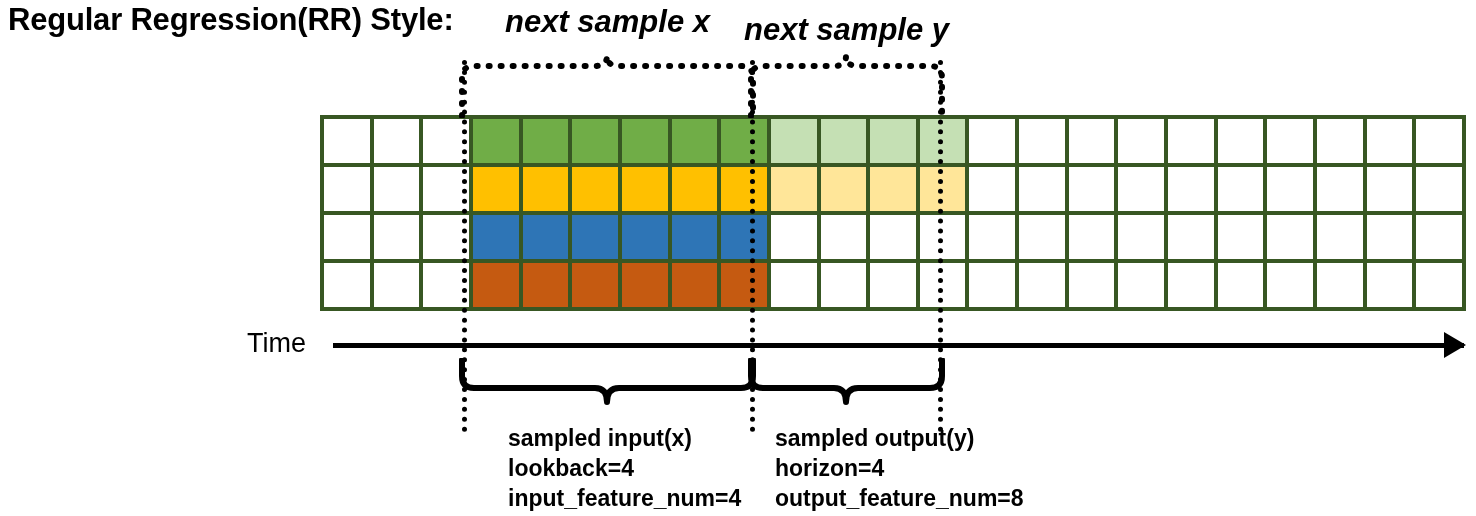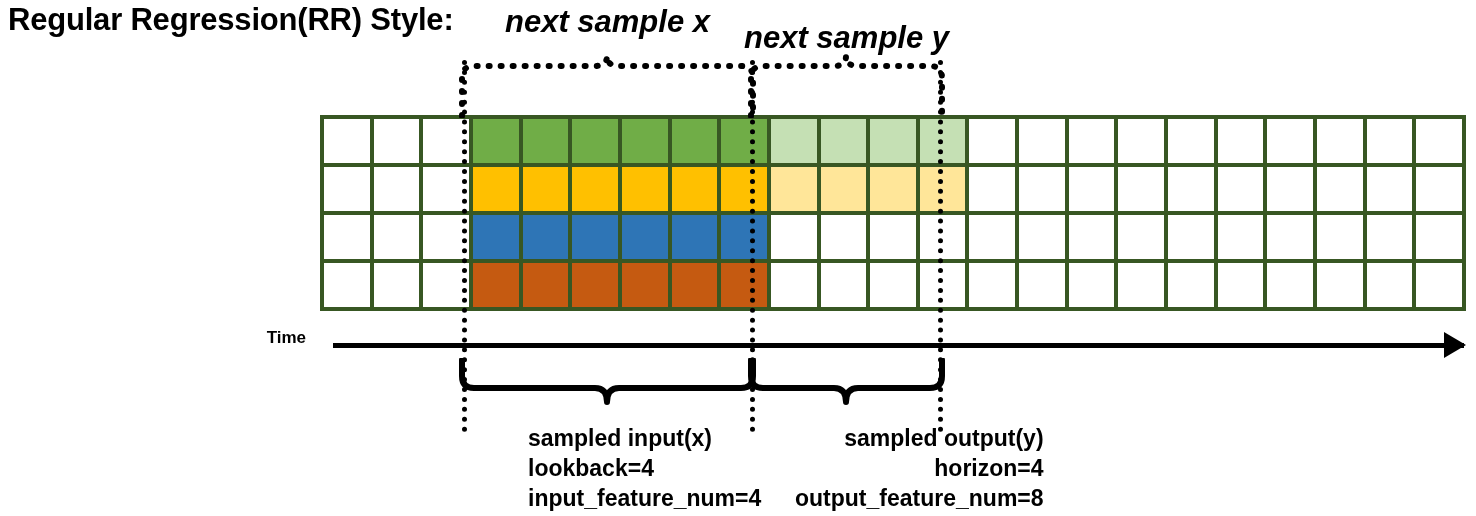--- a/index.html
+++ b/index.html
@@ -17,21 +17,21 @@
   }
 
   
   .rowlabel{
     position:absolute;right:0;width:320px;text-align:right;
     font-size:26px;font-weight:700;color:#000;white-space:nowrap;
     padding-right:14px;box-sizing:border-box;
   }
   .timelabel{
     position:absolute;left:0;width:320px;text-align:right;
-    font-size:17px;font-weight:700;color:#000;
+    font-size:27px;font-weight:400;color:#000;
     padding-right:14px;box-sizing:border-box;white-space:nowrap;
   }
 
   
   #grid{
     position:absolute;left:320px;top:115px;
     width:1146px;height:196px;
     background:#385723;
     display:grid;
     grid-template-columns:repeat(23,1fr);
@@ -67,21 +67,21 @@
   
   .brace{position:absolute;}
 
   
   .topcap{
     position:absolute;font-size:31px;font-style:italic;font-weight:600;
     color:#000;white-space:nowrap;text-align:center;
   }
   .botcap{
     position:absolute;font-size:23px;font-weight:600;color:#000;
-    white-space:nowrap;line-height:1.30;margin-left:20px;
+    white-space:nowrap;line-height:1.30;
   }
   .botcap div{white-space:nowrap;}
 </style>
 </head>
 <body>
 
 <div id="stage">
 
   <div class="title">Regular Regression(RR) Style:</div>
 
@@ -195,35 +195,35 @@
 
   <svg class="brace" style="left:455px;top:52px;" width="305" height="66" viewBox="0 0 305 66">
     <path d="M7,64 L7,26 Q7,14 19,14 L140,14 Q152,14 152,4 Q152,14 164,14 L286,14 Q298,14 298,26 L298,64" fill="none" stroke="#000" stroke-width="6" stroke-linecap="round" stroke-dasharray="1 11"></path>
   </svg>
 
   <svg class="brace" style="left:744px;top:52px;" width="205" height="66" viewBox="0 0 205 66">
     <path d="M7,64 L7,26 Q7,14 19,14 L90,14 Q102,14 102,4 Q102,14 114,14 L186,14 Q198,14 198,26 L198,64" fill="none" stroke="#000" stroke-width="6" stroke-linecap="round" stroke-dasharray="1 11"></path>
   </svg>
 
   <div class="topcap" style="left:455px;top:4px;width:305px;">next sample x</div>
-  <div class="topcap" style="left:744px;top:20px;width:205px;">next sample y</div>
+  <div class="topcap" style="left:744px;top:12px;width:205px;">next sample y</div>
 
   <svg class="brace" style="left:455px;top:358px;" width="305" height="56" viewBox="0 0 305 56">
     <path d="M7,2 L7,18 Q7,30 19,30 L140,30 Q152,30 152,44 Q152,30 164,30 L286,30 Q298,30 298,18 L298,2" fill="none" stroke="#000" stroke-width="6" stroke-linecap="round" stroke-linejoin="round"></path>
   </svg>
 
   <svg class="brace" style="left:744px;top:358px;" width="205" height="56" viewBox="0 0 205 56">
     <path d="M7,2 L7,18 Q7,30 19,30 L90,30 Q102,30 102,44 Q102,30 114,30 L186,30 Q198,30 198,18 L198,2" fill="none" stroke="#000" stroke-width="6" stroke-linecap="round" stroke-linejoin="round"></path>
   </svg>
 
   <div class="botcap" style="left:508px;top:424px;">
     <div>sampled input(x)</div>
     <div>lookback=4</div>
     <div>input_feature_num=4</div>
   </div>
 
-  <div class="botcap" style="left:775px;top:424px;text-align:right;">
+  <div class="botcap" style="left:775px;top:424px;">
     <div>sampled output(y)</div>
     <div>horizon=4</div>
     <div>output_feature_num=8</div>
   </div>
 
 </div>
 
 </body></html>

